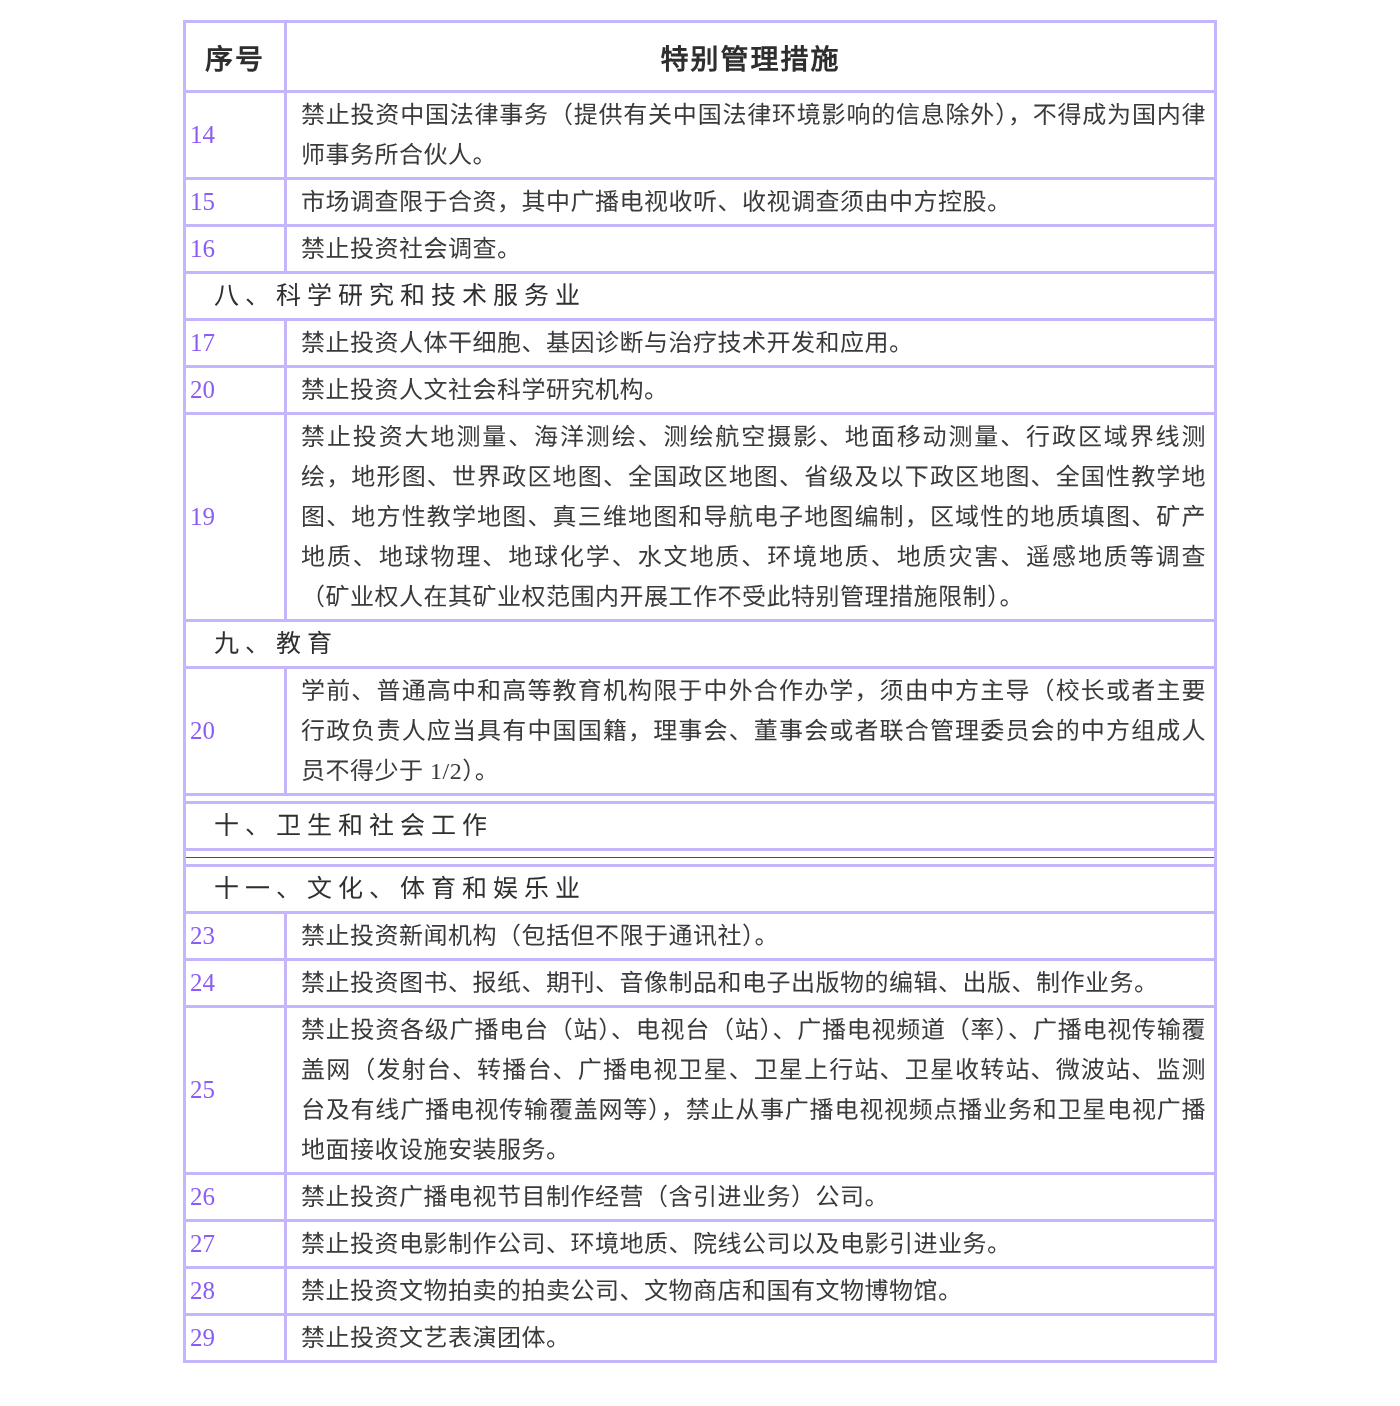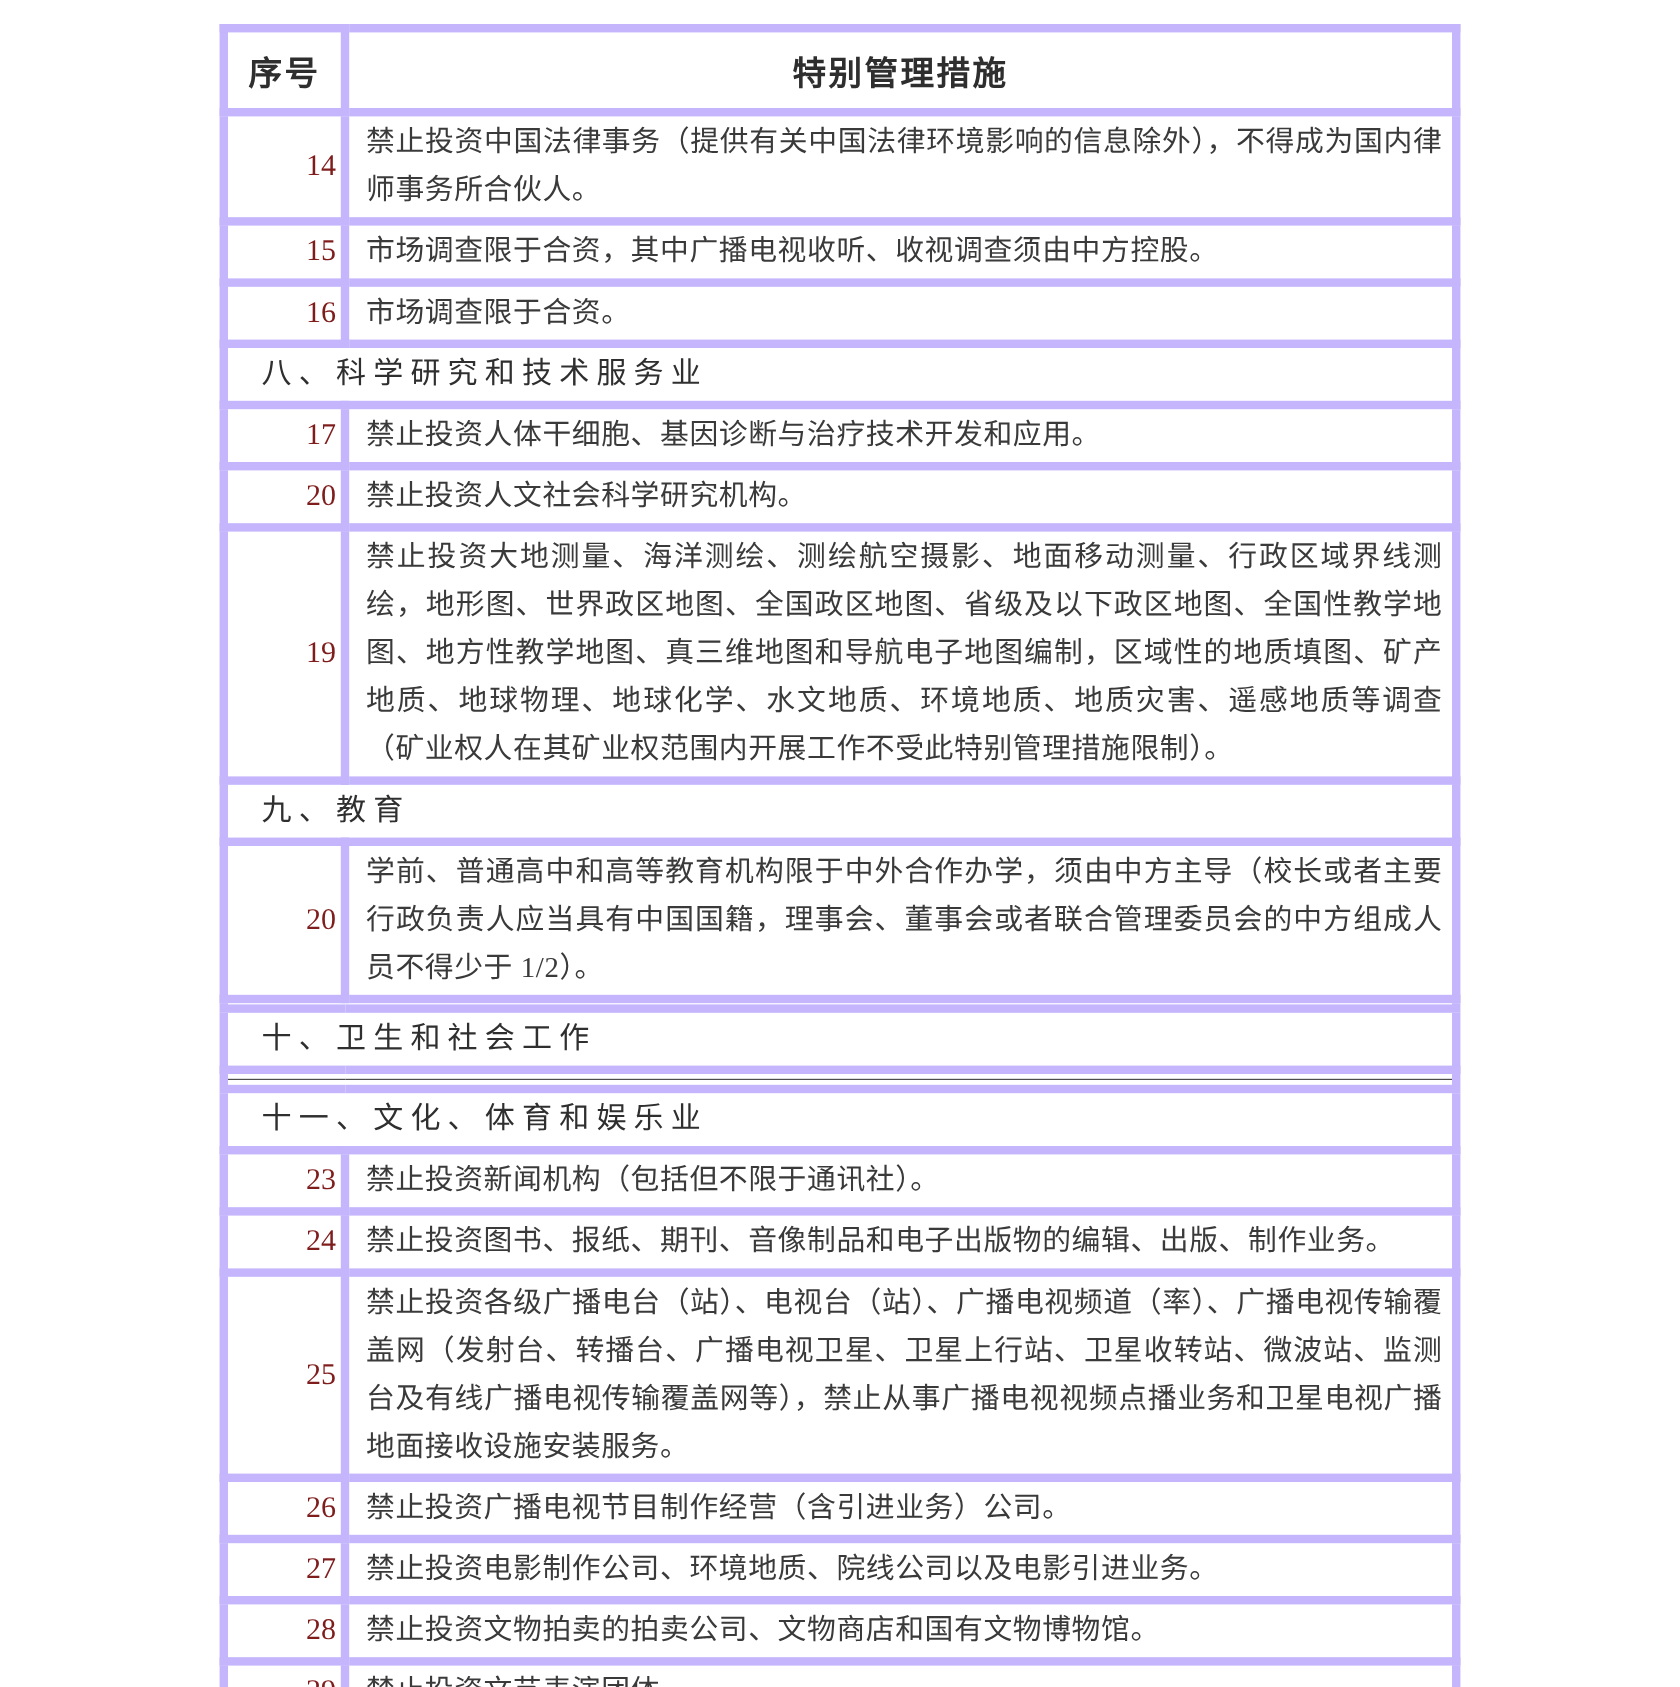--- a/index.html
+++ b/index.html
@@ -13,38 +13,38 @@
   table.measures{
     width:1034px;
     margin:0 auto;
     border-collapse:collapse;
     table-layout:fixed;
     background:#ffffff;
     border:2px solid #3f3f3f;
   }
   col.c-num{width:101px;}
   td,th{
-    border:7px solid #c4b5fd;
+    border:3px solid #c4b5fd;
     vertical-align:middle;
     box-sizing:border-box;
   }
   th.hdr{
     height:70px;
     font-family:"Liberation Sans","DejaVu Sans",sans-serif;
     font-weight:bold;
     font-size:28px;
     letter-spacing:2px;
     color:#2e2e2e;
     text-align:center;
     background:#ffffff;
   }
   td.num{
-    text-align:right;
+    text-align:left;
     font-size:25px;
-    color:#7f1d1d;
+    color:#8b5cf6;
     font-family:"Liberation Serif","DejaVu Serif",serif;
     padding:2px 4px;
   }
   td.txt{
     font-size:24px;
     line-height:40px;
     letter-spacing:0.5px;
     text-align:justify;
     text-justify:inter-character;
     padding:2px 8px 2px 14px;
@@ -85,21 +85,21 @@
         <tr>
           <td class="num">14</td>
           <td class="txt">禁止投资中国法律事务（提供有关中国法律环境影响的信息除外），不得成为国内律师事务所合伙人。</td>
         </tr>
         <tr>
           <td class="num">15</td>
           <td class="txt">市场调查限于合资，其中广播电视收听、收视调查须由中方控股。</td>
         </tr>
         <tr>
           <td class="num">16</td>
-          <td class="txt">市场调查限于合资。</td>
+          <td class="txt">禁止投资社会调查。</td>
         </tr>
         <tr class="section-row">
           <td colspan="2">八、科学研究和技术服务业</td>
         </tr>
         <tr>
           <td class="num">17</td>
           <td class="txt">禁止投资人体干细胞、基因诊断与治疗技术开发和应用。</td>
         </tr>
         <tr>
           <td class="num">20</td>

